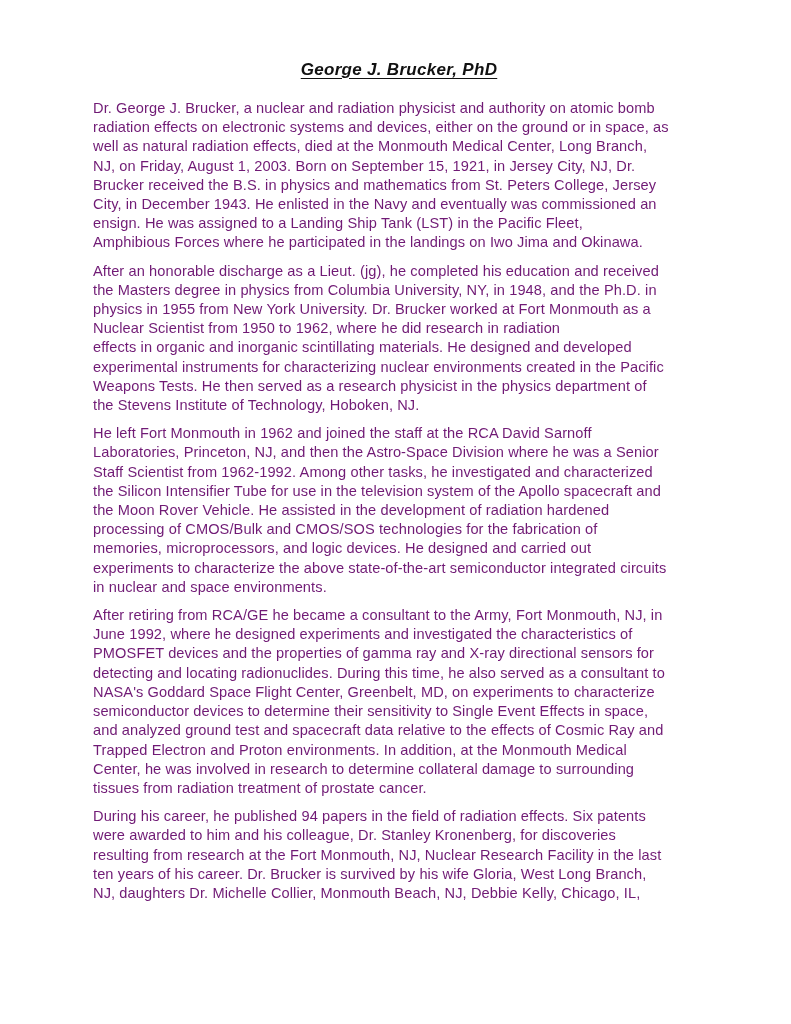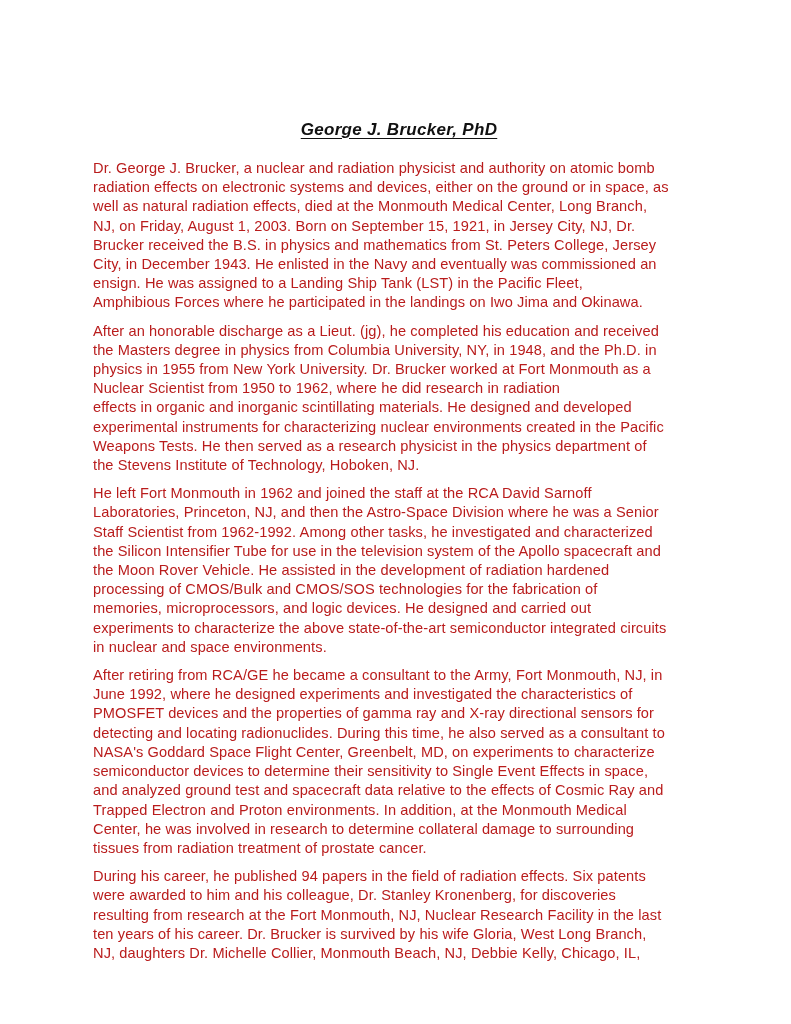--- a/index.html
+++ b/index.html
@@ -11,21 +11,21 @@
     width: 791px;
     height: 1024px;
     overflow: hidden;
     font-family: "Liberation Sans", sans-serif;
     color: #151515;
   }
   .page {
     box-sizing: border-box;
     width: 791px;
     height: 1024px;
-    padding: 120px 70px 0 93px;
+    padding: 60px 70px 0 93px;
     background: #ffffff;
   }
   .doc-title {
     width: 612px;
     margin: 0 0 19px 0;
     text-align: center;
     font-size: 17px;
     line-height: 20px;
     font-weight: bold;
     font-style: italic;
@@ -34,21 +34,21 @@
     letter-spacing: 0.3px;
     color: #111111;
   }
   .para {
     width: 628px;
     margin: 0 0 9px 0;
     font-size: 14.6px;
     line-height: 19.2px;
     letter-spacing: 0.1px;
     white-space: pre-line;
-    color: #b91c1c;
+    color: #701a75;
   }
 </style>
 </head>
 <body>
 
 <div class="page">
   <h1 class="doc-title">George J. Brucker, PhD</h1>
 
   <p class="para">Dr. George J. Brucker, a nuclear and radiation physicist and authority on atomic bomb
 radiation effects on electronic systems and devices, either on the ground or in space, as

